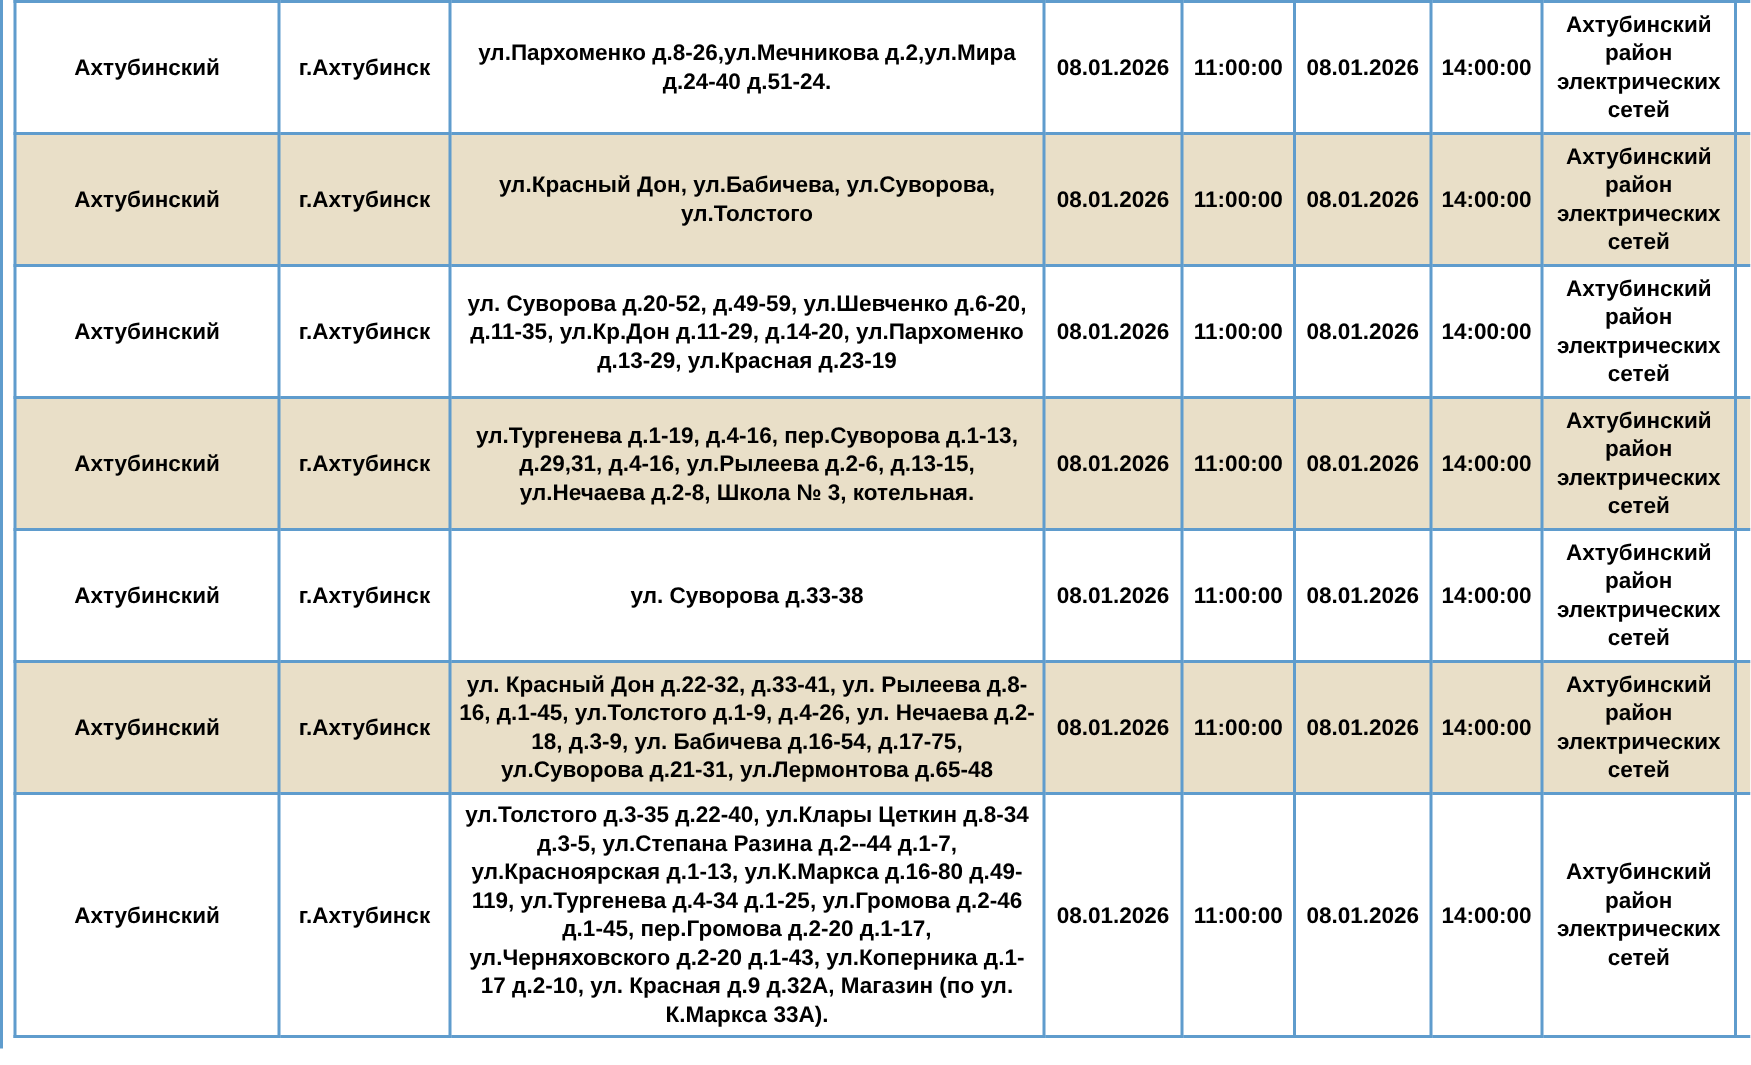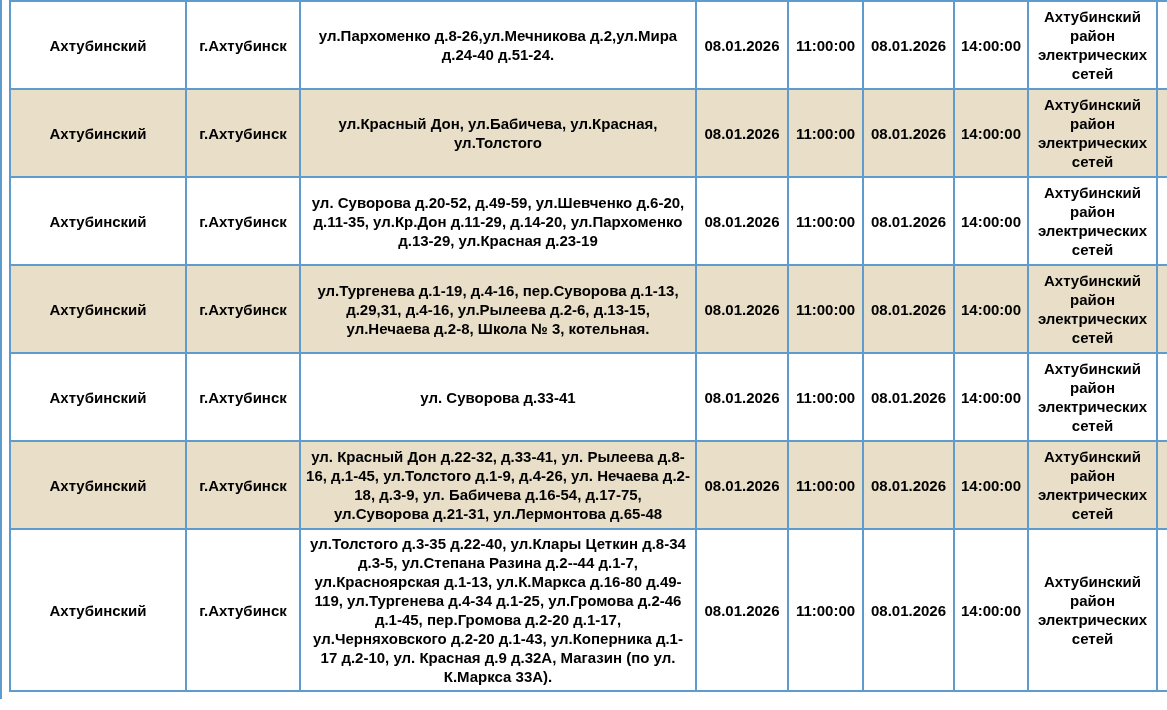--- a/index.html
+++ b/index.html
@@ -94,21 +94,21 @@
     <td>11:00:00</td>
     <td>08.01.2026</td>
     <td>14:00:00</td>
     <td class="cell-org">Ахтубинский район электрических сетей</td>
     <td class="cell-next">А</td>
   </tr>
 
   <tr class="alt">
     <td>Ахтубинский</td>
     <td>г.Ахтубинск</td>
-    <td>ул.Красный Дон, ул.Бабичева, ул.Красная, ул.Толстого</td>
+    <td>ул.Красный Дон, ул.Бабичева, ул.Суворова, ул.Толстого</td>
     <td>08.01.2026</td>
     <td>11:00:00</td>
     <td>08.01.2026</td>
     <td>14:00:00</td>
     <td class="cell-org">Ахтубинский район электрических сетей</td>
     <td class="cell-next">А</td>
   </tr>
 
   <tr>
     <td>Ахтубинский</td>
@@ -130,21 +130,21 @@
     <td>11:00:00</td>
     <td>08.01.2026</td>
     <td>14:00:00</td>
     <td class="cell-org">Ахтубинский район электрических сетей</td>
     <td class="cell-next">А</td>
   </tr>
 
   <tr>
     <td>Ахтубинский</td>
     <td>г.Ахтубинск</td>
-    <td>ул. Суворова д.33-41</td>
+    <td>ул. Суворова д.33-38</td>
     <td>08.01.2026</td>
     <td>11:00:00</td>
     <td>08.01.2026</td>
     <td>14:00:00</td>
     <td class="cell-org">Ахтубинский район электрических сетей</td>
     <td class="cell-next">А</td>
   </tr>
 
   <tr class="alt">
     <td>Ахтубинский</td>

